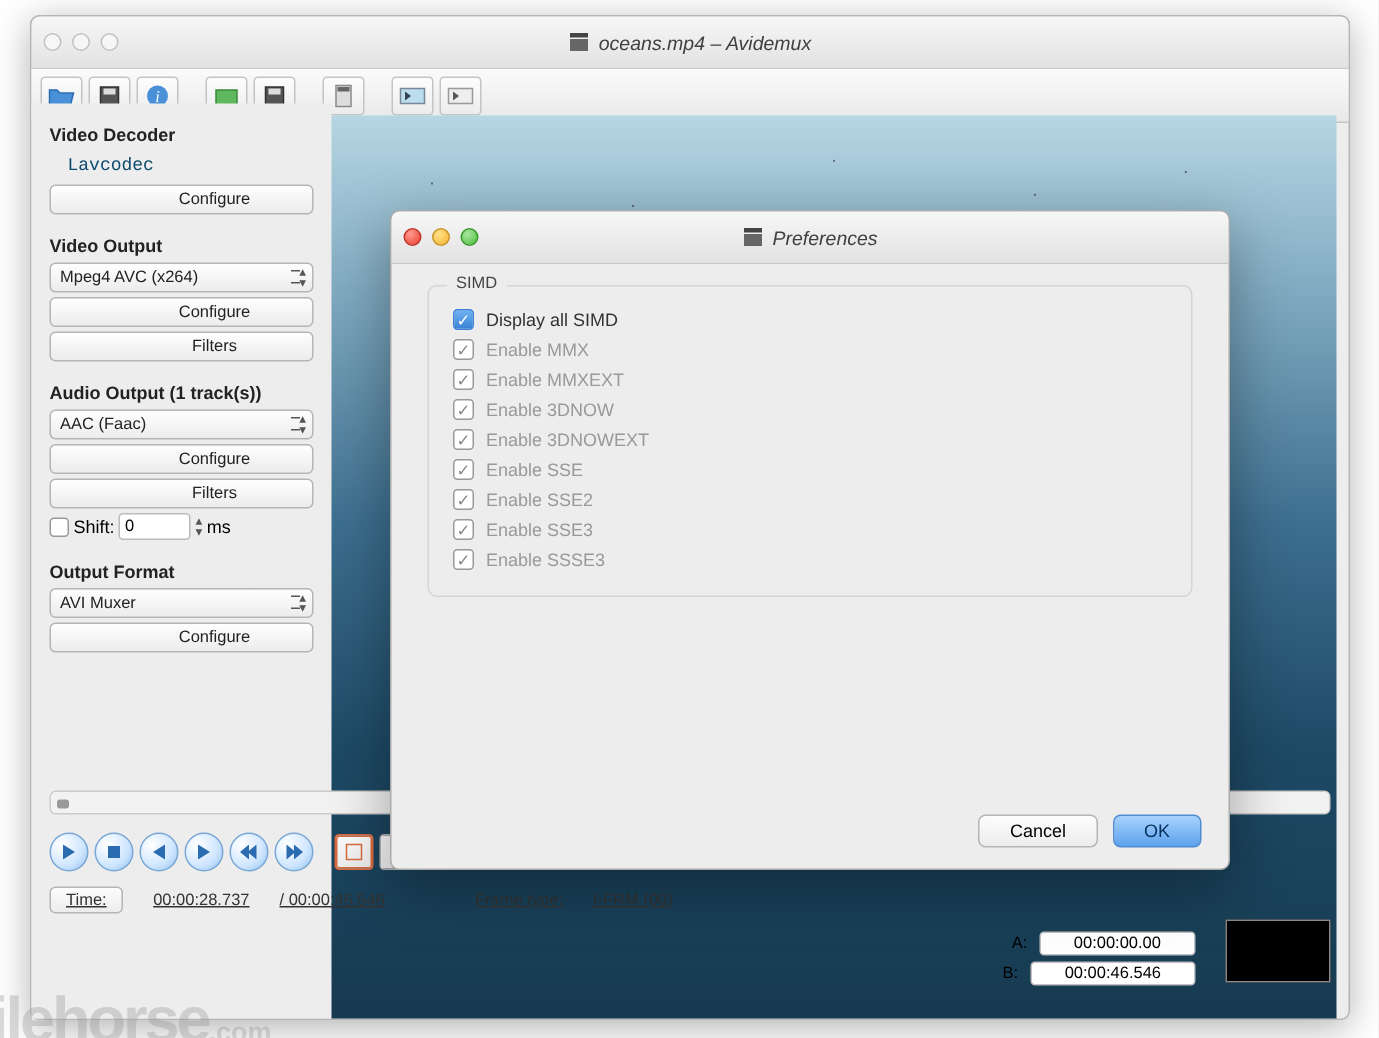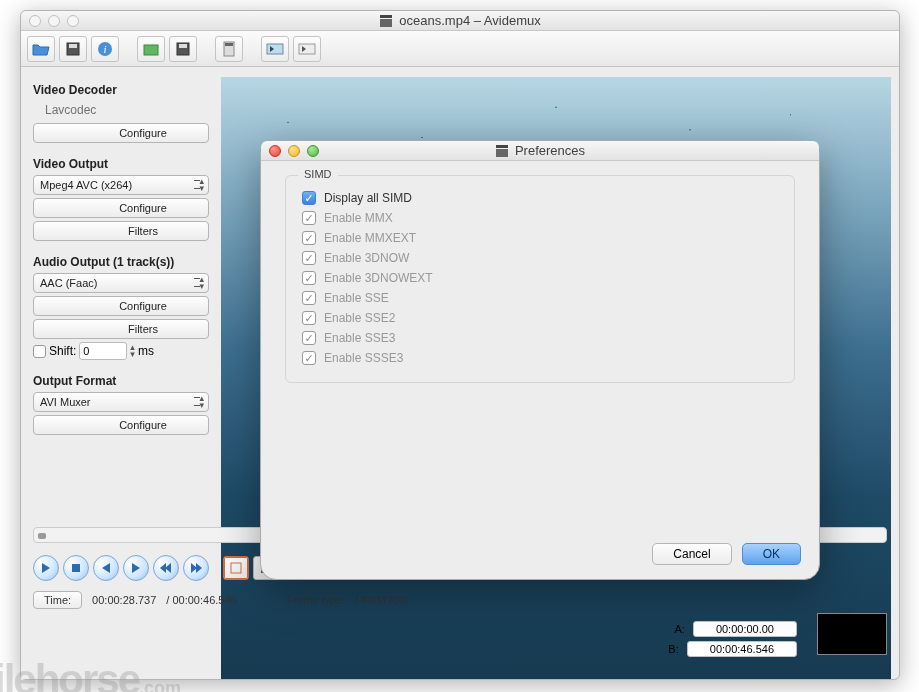--- a/index.html
+++ b/index.html
@@ -17,27 +17,28 @@
   left: 20px;
   top: 10px;
   width: 880px;
   height: 670px;
   background: #ededed;
   border: 1px solid #b5b5b5;
   border-radius: 6px;
   box-shadow: 0 5px 25px rgba(0,0,0,0.3);
 }
 .titlebar {
-  height: 20px;
+  height: 35px;
   background: linear-gradient(#f7f7f7, #e2e2e2);
   border-bottom: 1px solid #c8c8c8;
   border-radius: 6px 6px 0 0;
   display: flex;
   align-items: center;
   position: relative;
+  font-style: italic;
 }
 .traffic { display: flex; gap: 7px; padding-left: 8px; }
 .tl { width: 12px; height: 12px; border-radius: 50%; border: 1px solid #c0c0c0; background: #f6f6f6; }
 .title-text {
   position: absolute;
   left: 0; right: 0;
   text-align: center;
   font-size: 13px;
   color: #404040;
   display: flex;
@@ -68,21 +69,21 @@
   position: absolute;
   top: 58px; left: 0; right: 0; bottom: 0;
   display: flex;
 }
 .sidebar {
   width: 200px;
   padding: 8px 12px;
   background: #ededed;
 }
 .section-title { font-weight: bold; font-size: 12px; color: #222; margin: 6px 0 4px; }
-.sub-label { font-size: 12px; color: #737373; padding: 2px 0 6px 12px; }
+.sub-label { font-size: 12px; color: #0c4a6e; padding: 2px 0 6px 12px; font-family: Liberation Mono, monospace; }
 .btn {
   width: 100%;
   height: 20px;
   background: linear-gradient(#fefefe, #ececec);
   border: 1px solid #b5b5b5;
   border-radius: 4px;
   font-size: 11px;
   color: #222;
   margin-bottom: 3px;
   display: flex;
@@ -171,22 +172,22 @@
 }
 .sqbtn {
   width: 26px; height: 24px;
   border: 1px solid #b8b8b8;
   background: linear-gradient(#fdfdfd,#ececec);
   border-radius: 3px;
   display: flex; align-items: center; justify-content: center;
 }
 .sqbtn.active { border-color: #d96b3e; box-shadow: inset 0 0 0 1px #d96b3e; }
 .timerow {
-  display: flex; align-items: center; gap: 10px;
-  font-size: 11px; color: #333;
+  display: flex; align-items: center; gap: 20px;
+  font-size: 11px; color: #333; text-decoration: underline;
 }
 .timebtn {
   padding: 2px 10px; border:1px solid #b5b5b5; border-radius: 4px;
   background: linear-gradient(#fdfdfd,#ececec);
 }
 .ab-block {
   position: absolute;
   right: 90px; bottom: 10px;
   font-size: 11px;
 }
@@ -209,21 +210,21 @@
 }
 .watermark small { font-size: 18px; letter-spacing: 0; }
 
 
 .dialog {
   position: absolute;
   left: 260px; top: 140px;
   width: 560px; height: 440px;
   background: #ededed;
   border: 1px solid #aaa;
-  border-radius: 16px;
+  border-radius: 6px;
   box-shadow: 0 12px 40px rgba(0,0,0,0.35);
 }
 .dialog .titlebar { border-radius: 6px 6px 0 0; }
 .dlg-traffic .red { background: radial-gradient(circle at 35% 30%, #ff9a8f, #e8402f); border-color: #c23328;}
 .dlg-traffic .yellow { background: radial-gradient(circle at 35% 30%, #ffe08a, #f3b52c); border-color: #c89320;}
 .dlg-traffic .green { background: radial-gradient(circle at 35% 30%, #a8e8a0, #4fbb3a); border-color: #3a972c;}
 .tabbar {
   margin: 12px 14px 0;
   display: flex;
 }

